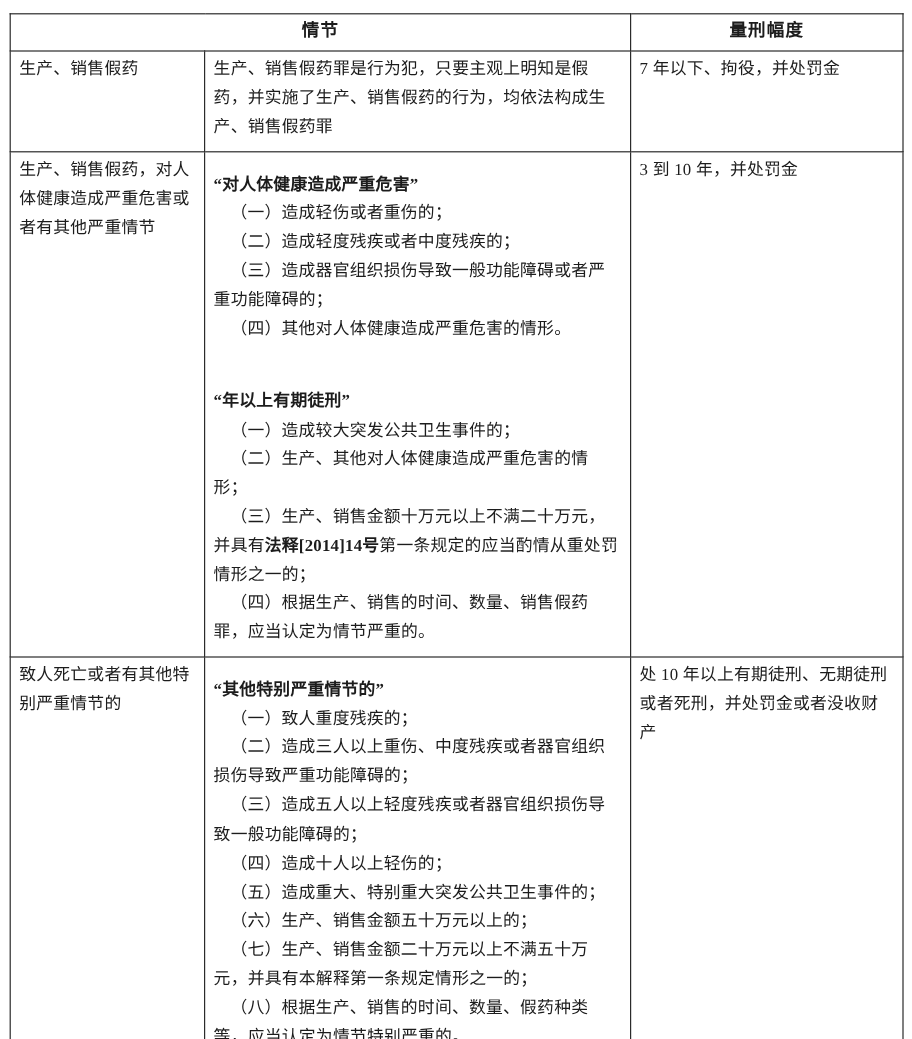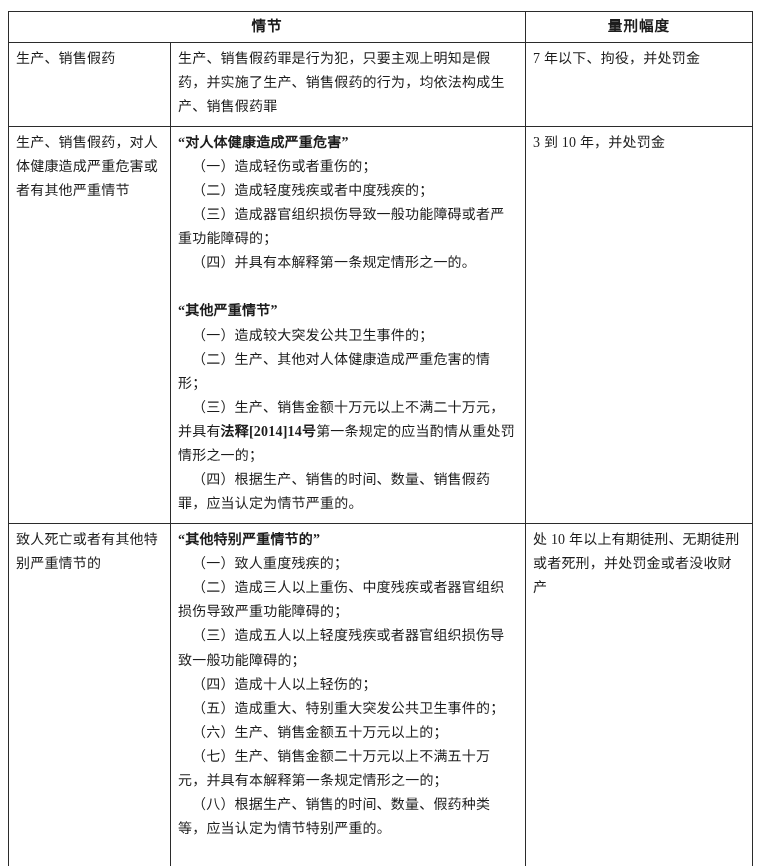--- a/index.html
+++ b/index.html
@@ -75,20 +75,21 @@
   .cell-body .indent {
     text-indent: 1em;
   }
 
   .cell-body .spacer {
     height: 1.72em;
   }
 
   .cell-body .quoted {
     font-weight: bold;
+    margin-top: 12px;
   }
 
   .ref-link {
     font-weight: bold;
   }
 
   .cell-pen {
     letter-spacing: 0.2px;
   }
 
@@ -125,23 +126,23 @@
         <td class="cell-pen">7 年以下、拘役，并处罚金</td>
       </tr>
 
       <tr class="row-tall-2">
         <td class="cell-cat">生产、销售假药，对人体健康造成严重危害或者有其他严重情节</td>
         <td class="cell-body">
           <p class="para quoted">“对人体健康造成严重危害”</p>
           <p class="para indent">（一）造成轻伤或者重伤的；</p>
           <p class="para indent">（二）造成轻度残疾或者中度残疾的；</p>
           <p class="para indent">（三）造成器官组织损伤导致一般功能障碍或者严重功能障碍的；</p>
-          <p class="para indent">（四）并具有本解释第一条规定情形之一的。</p>
+          <p class="para indent">（四）其他对人体健康造成严重危害的情形。</p>
           <div class="spacer"></div>
-          <p class="para quoted">“其他严重情节”</p>
+          <p class="para quoted">“年以上有期徒刑”</p>
           <p class="para indent">（一）造成较大突发公共卫生事件的；</p>
           <p class="para indent">（二）生产、其他对人体健康造成严重危害的情形；</p>
           <p class="para indent">（三）生产、销售金额十万元以上不满二十万元，并具有<span class="ref-link">法释[2014]14号</span>第一条规定的应当酌情从重处罚情形之一的；</p>
           <p class="para indent">（四）根据生产、销售的时间、数量、销售假药罪，应当认定为情节严重的。</p>
         </td>
         <td class="cell-pen">3 到 10 年，并处罚金</td>
       </tr>
 
       <tr class="row-tall-3">
         <td class="cell-cat">致人死亡或者有其他特别严重情节的</td>

